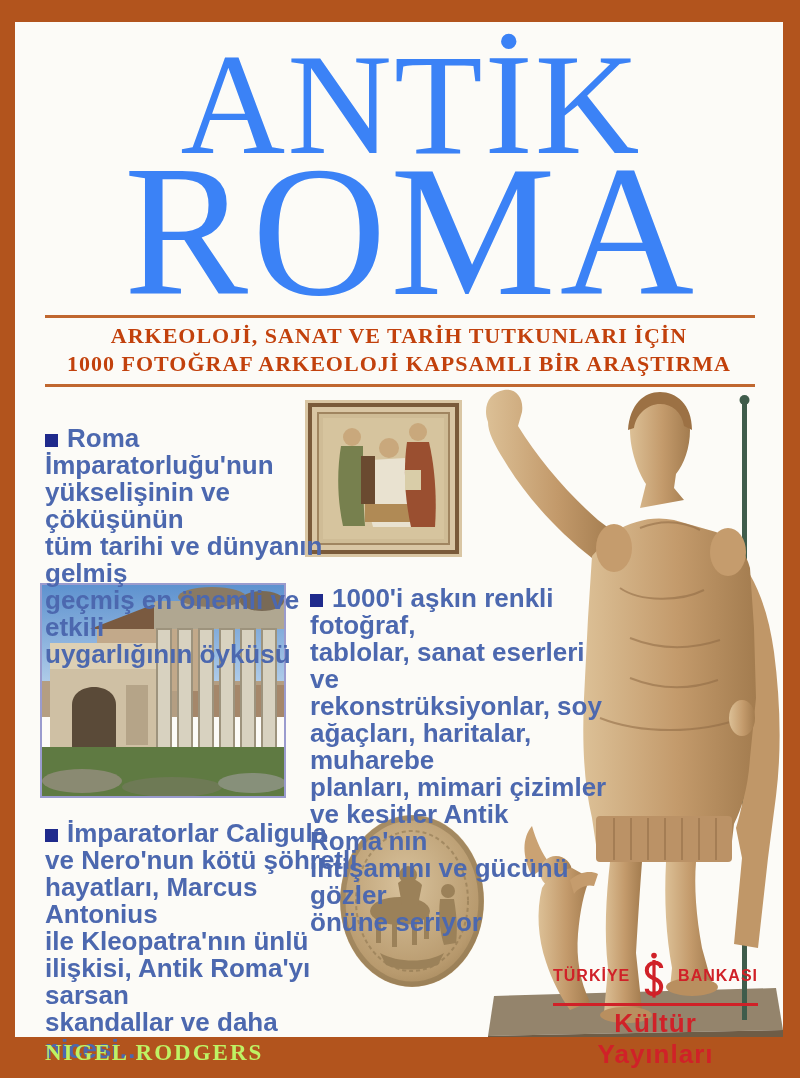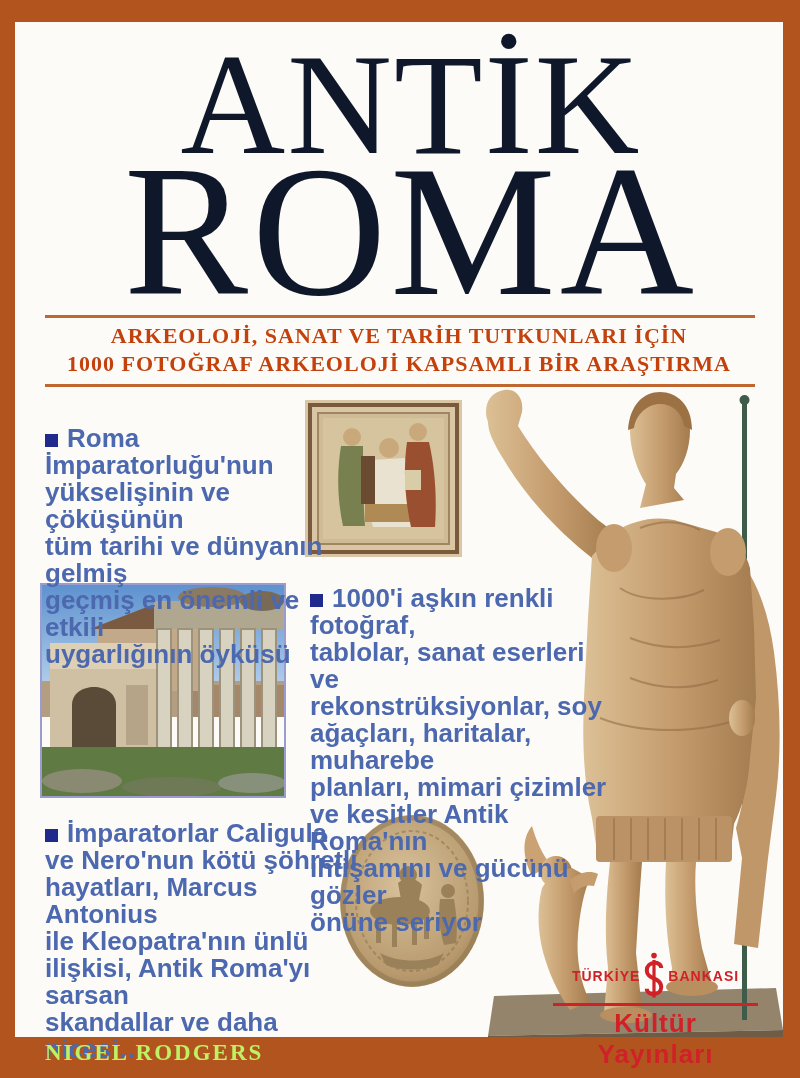--- a/index.html
+++ b/index.html
@@ -1,21 +1,21 @@
 <!DOCTYPE html>
 <html><head>
 <meta charset="utf-8">
 <style>
   html,body{margin:0;padding:0;background:#888;}
   .canvas{position:relative;width:800px;height:1078px;background:#b2541d;overflow:hidden;
           font-family:"Liberation Sans",sans-serif;}
   .page{position:absolute;left:15px;top:22px;width:768px;height:1015px;background:#fcfbf7;}
 
   
-  .title-block{position:absolute;left:0;right:8px;top:26px;text-align:center;color:#0f172a;
+  .title-block{position:absolute;left:0;right:8px;top:26px;text-align:center;color:#3b82f6;
                font-family:"Liberation Serif",serif;font-weight:normal;margin-left:32px;}
   .t1{font-size:145px;line-height:112px;letter-spacing:2px;}
   .t2{font-size:186px;line-height:142px;letter-spacing:4px;}
 
   
   .rule{position:absolute;left:30px;width:710px;height:3px;background:#c0672f;}
   .rule-top{top:293px;}
   .rule-bottom{top:362px;}
   .subtitle{position:absolute;left:0;right:0;top:300px;text-align:center;color:#c2410c;
             font-family:Liberation Serif, serif;font-weight:bold;font-size:22px;line-height:28px;
@@ -32,22 +32,22 @@
   
   figure{margin:0;padding:0;position:absolute;}
   .fig-mosaic{left:290px;top:378px;width:157px;height:157px;}
   .fig-forum{left:25px;top:561px;width:242px;height:211px;border:2px solid #9a9bce;}
   .fig-coin{left:323px;top:791px;width:148px;height:176px;}
   .fig-statue{left:465px;top:366px;width:305px;height:649px;}
   figure svg{display:block;}
 
   
   .logo{position:absolute;left:538px;top:930px;width:205px;color:#d02128;}
-  .logo-row{display:flex;align-items:center;justify-content:center;gap:1px;
-            font-weight:bold;font-size:14px;letter-spacing:1px;}
+  .logo-row{display:flex;align-items:center;justify-content:space-between;gap:8px;
+            font-weight:bold;font-size:16px;letter-spacing:1px;}
   .logo-rule{height:3px;background:#d02128;margin:3px 0 2px 0;}
   .logo-imprint{text-align:center;font-weight:bold;font-size:26px;letter-spacing:1px;}
 
   
   .watermark{position:absolute;left:90px;top:966px;font-size:47px;font-weight:bold;
              letter-spacing:2px;color:rgba(255,255,255,0.78);}
 
   
   .author{position:absolute;left:45px;top:1040px;color:#bef264;font-family:"Liberation Serif",serif;
           font-weight:bold;font-size:23px;letter-spacing:2px;}

